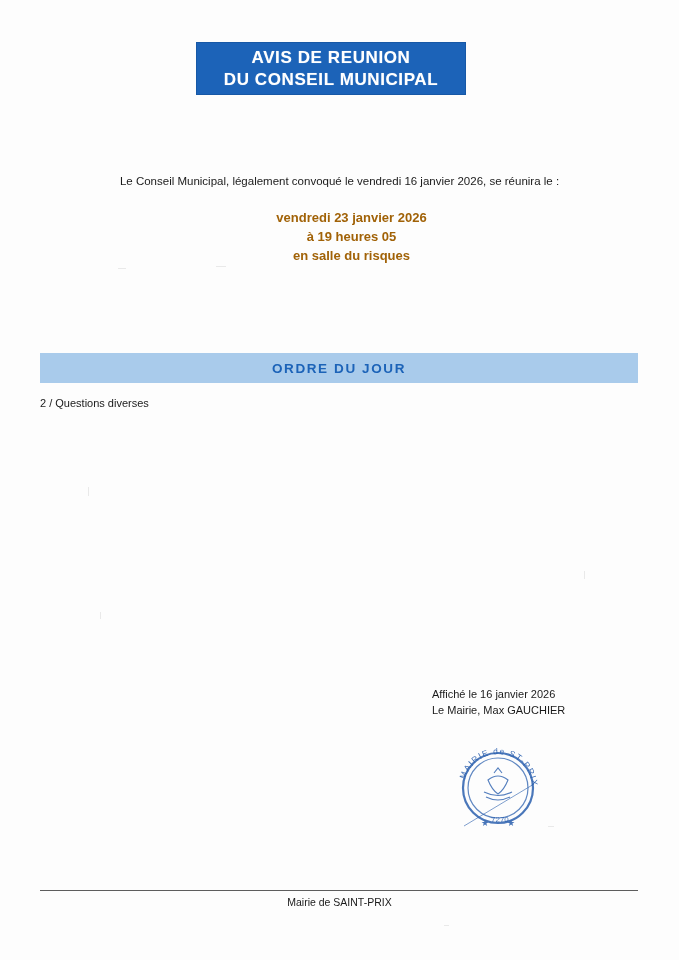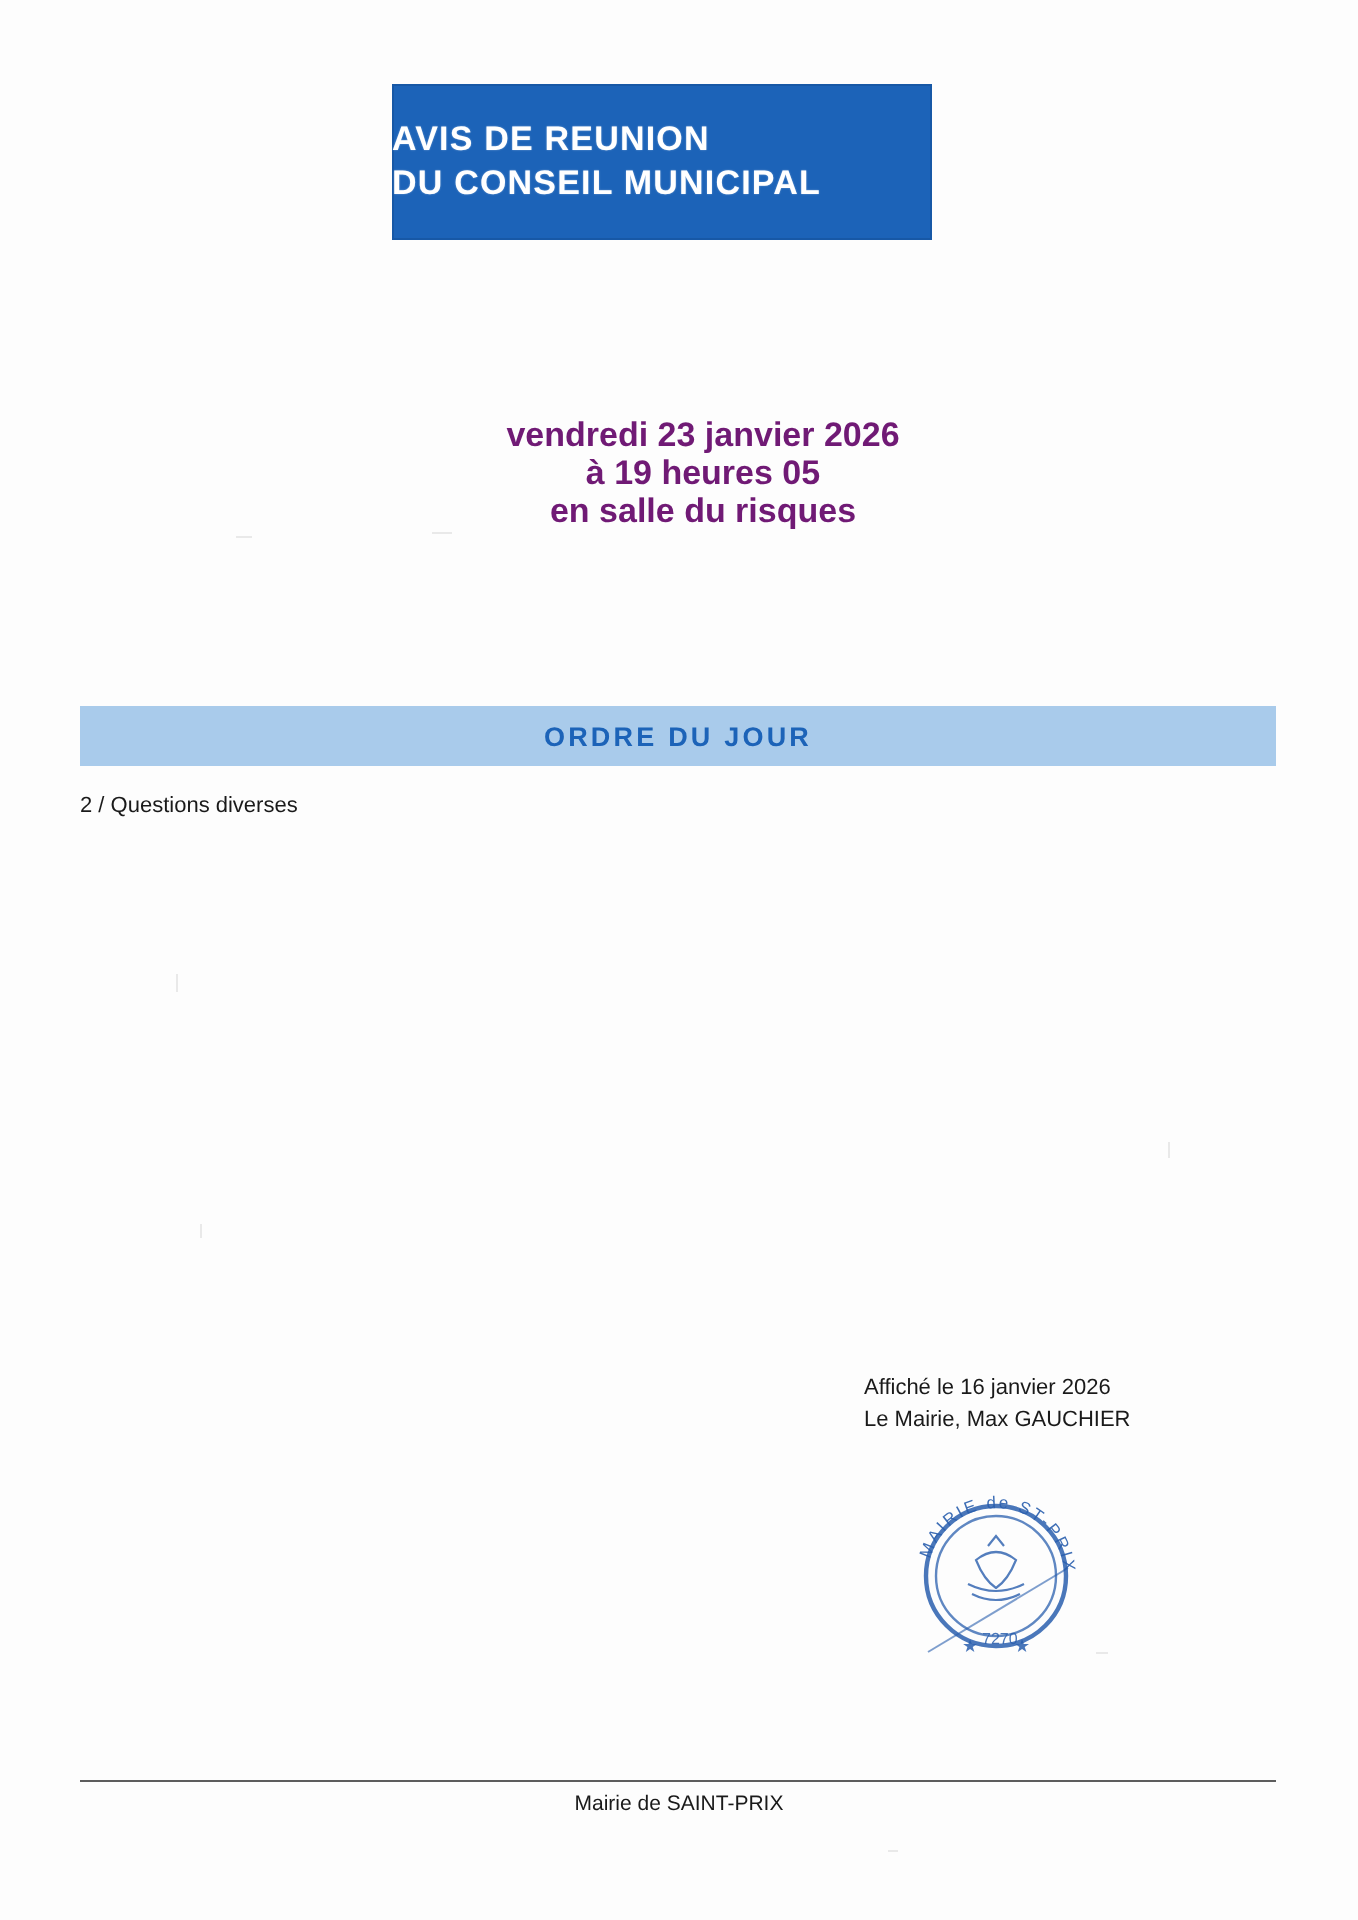--- a/index.html
+++ b/index.html
@@ -27,25 +27,25 @@
     position: absolute;
     background: #d8d8d8;
     opacity: .55;
   }
 
   .title-banner {
     position: absolute;
     left: 196px;
     top: 42px;
     width: 270px;
-    height: 78px;
+    height: 53px;
     background: #1c63b8;
     display: flex;
     flex-direction: column;
-    align-items: flex-start;
+    align-items: center;
     justify-content: center;
     box-shadow: 0 0 0 1px #1758a6 inset;
   }
   .title-banner .line {
     color: #ffffff;
     font-weight: bold;
     font-size: 17px;
     letter-spacing: .6px;
     line-height: 22px;
     text-align: center;
@@ -62,23 +62,23 @@
     color: #1a1a1a;
   }
 
   .meeting-block {
     position: absolute;
     left: 0;
     right: 0;
     top: 208px;
     text-align: center;
     font-weight: bold;
-    font-size: 17px;
+    font-size: 13px;
     line-height: 19px;
-    color: #701a75;
+    color: #a16207;
     padding-left: 24px;
   }
 
   .agenda-banner {
     position: absolute;
     left: 40px;
     top: 309px;
     width: 598px;
     height: 30px;
     background: #a9cbeb;
@@ -155,20 +155,21 @@
   <div class="scan-mark" style="left:584px; top:571px; width:1px; height:8px;"></div>
   <div class="scan-mark" style="left:100px; top:612px; width:1px; height:7px;"></div>
   <div class="scan-mark" style="left:548px; top:826px; width:6px; height:1px;"></div>
   <div class="scan-mark" style="left:444px; top:925px; width:5px; height:1px;"></div>
 
   <div class="title-banner">
     <div class="line">AVIS DE REUNION</div>
     <div class="line">DU CONSEIL MUNICIPAL</div>
   </div>
 
+  <div class="convocation">Le Conseil Municipal, légalement convoqué le vendredi 16 janvier 2026, se réunira le :</div>
 
   <div class="meeting-block">
     <div>vendredi 23 janvier 2026</div>
     <div>à 19 heures 05</div>
     <div>en salle du risques</div>
   </div>
 
   <div class="agenda-banner">
     <div class="agenda-title">ORDRE DU JOUR</div>
   </div>

